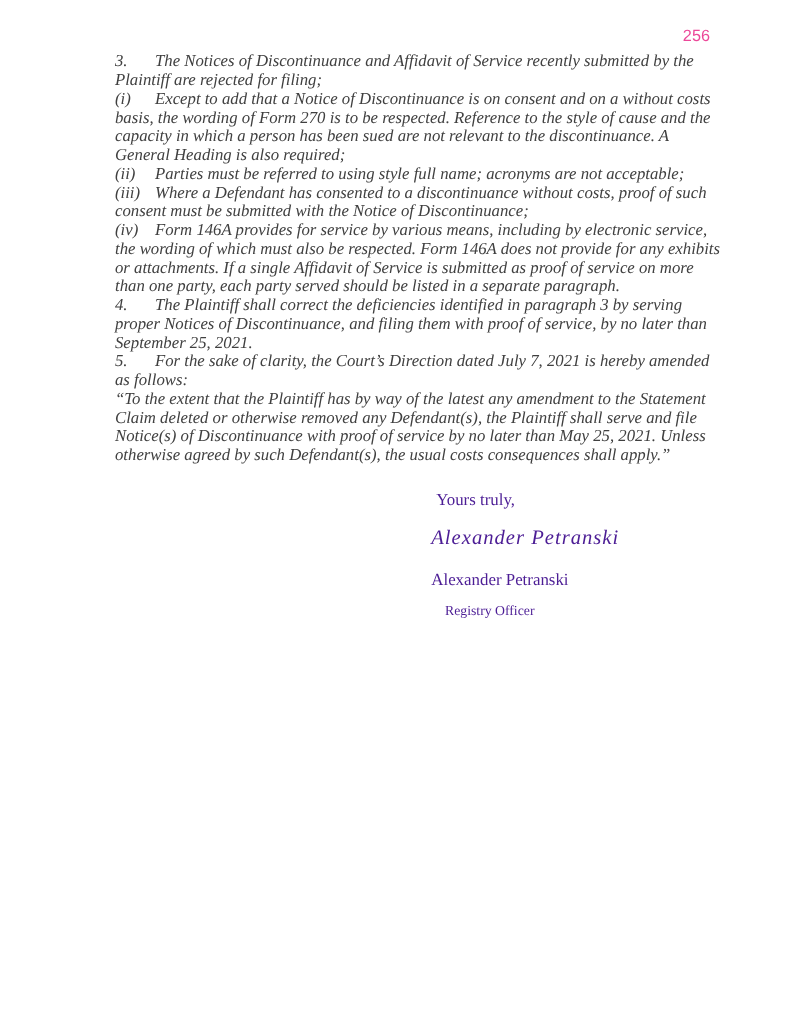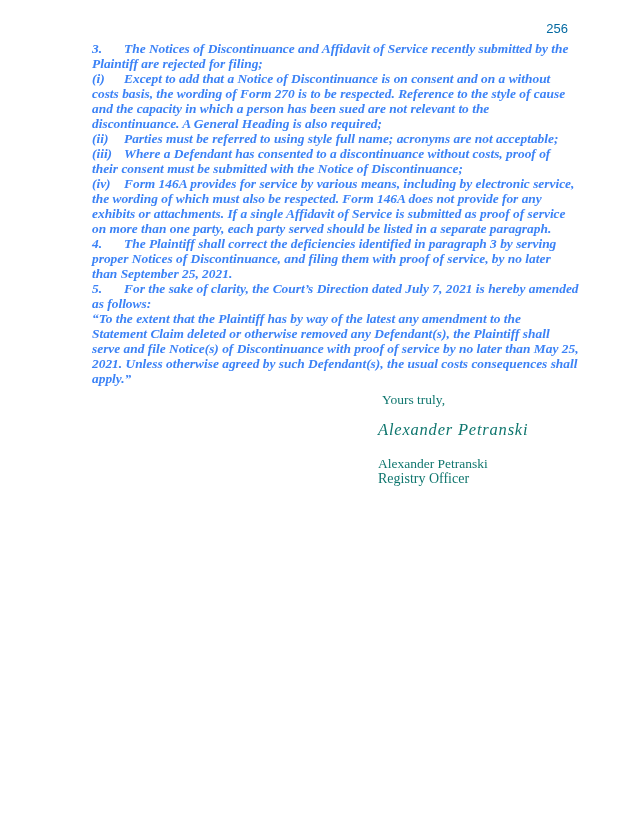--- a/index.html
+++ b/index.html
@@ -15,88 +15,88 @@
     overflow: hidden;
     font-family: "Liberation Serif", serif;
     color: #151515;
   }
   .page-number {
     position: absolute;
     top: 21px;
     right: 72px;
     font-family: "Liberation Sans", sans-serif;
     font-size: 13px;
-    color: #0369a1;
+    color: #ec4899;
   }
   .doc-body {
     position: absolute;
     left: 92px;
     top: 41px;
     width: 487px;
     font-family: "Liberation Serif", serif;
-    font-weight: 700;
+    font-weight: 400;
     font-style: italic;
     font-size: 13.4px;
     line-height: 15px;
-    color: #3b82f6;
+    color: #404040;
   }
   .doc-body p.para {
     margin: 0;
     padding: 0;
     text-align: left;
   }
   .para-label {
     display: inline-block;
     width: 32px;
   }
   .closing {
     position: absolute;
-    left: 378px;
+    left: 345px;
     top: 392px;
     font-family: "Liberation Serif", serif;
-    color: #0f766e;
+    color: #4c1d95;
   }
   .salutation {
     margin: 0 0 13px 4px;
     font-size: 13.5px;
     line-height: 15px;
   }
   .signature {
     margin: 0 0 17px 0;
     font-size: 16.5px;
     line-height: 19px;
     font-style: italic;
     letter-spacing: 0.8px;
   }
   .typed-name {
     margin: 0;
     font-size: 13.5px;
     line-height: 15px;
   }
   .officer-title {
-    margin: 0;
-    font-size: 14px;
+    margin: 11px;
+    font-size: 11px;
     line-height: 15px;
   }
 </style>
 </head>
 <body>
 
 <div class="page">
 
   <div class="page-number">256</div>
 
   <div class="doc-body">
   <p class="para"><span class="para-label">3.</span><span class="para-text">The Notices of Discontinuance and Affidavit of Service recently submitted by the Plaintiff are rejected for filing;</span></p>
 
   <p class="para"><span class="para-label">(i)</span><span class="para-text">Except to add that a Notice of Discontinuance is on consent and on a without costs basis, the wording of Form 270 is to be respected. Reference to the style of cause and the capacity in which a person has been sued are not relevant to the discontinuance. A General Heading is also required;</span></p>
 
   <p class="para"><span class="para-label">(ii)</span><span class="para-text">Parties must be referred to using style full name; acronyms are not acceptable;</span></p>
 
-  <p class="para"><span class="para-label">(iii)</span><span class="para-text">Where a Defendant has consented to a discontinuance without costs, proof of their consent must be submitted with the Notice of Discontinuance;</span></p>
+  <p class="para"><span class="para-label">(iii)</span><span class="para-text">Where a Defendant has consented to a discontinuance without costs, proof of such consent must be submitted with the Notice of Discontinuance;</span></p>
 
   <p class="para"><span class="para-label">(iv)</span><span class="para-text">Form 146A provides for service by various means, including by electronic service, the wording of which must also be respected. Form 146A does not provide for any exhibits or attachments. If a single Affidavit of Service is submitted as proof of service on more than one party, each party served should be listed in a separate paragraph.</span></p>
 
   <p class="para"><span class="para-label">4.</span><span class="para-text">The Plaintiff shall correct the deficiencies identified in paragraph 3 by serving proper Notices of Discontinuance, and filing them with proof of service, by no later than September 25, 2021.</span></p>
 
   <p class="para"><span class="para-label">5.</span><span class="para-text">For the sake of clarity, the Court’s Direction dated July 7, 2021 is hereby amended as follows:</span></p>
 
   <p class="para"><span class="para-text">“To the extent that the Plaintiff has by way of the latest any amendment to the Statement Claim deleted or otherwise removed any Defendant(s), the Plaintiff shall serve and file Notice(s) of Discontinuance with proof of service by no later than May 25, 2021. Unless otherwise agreed by such Defendant(s), the usual costs consequences shall apply.”</span></p>
 </div>
 

